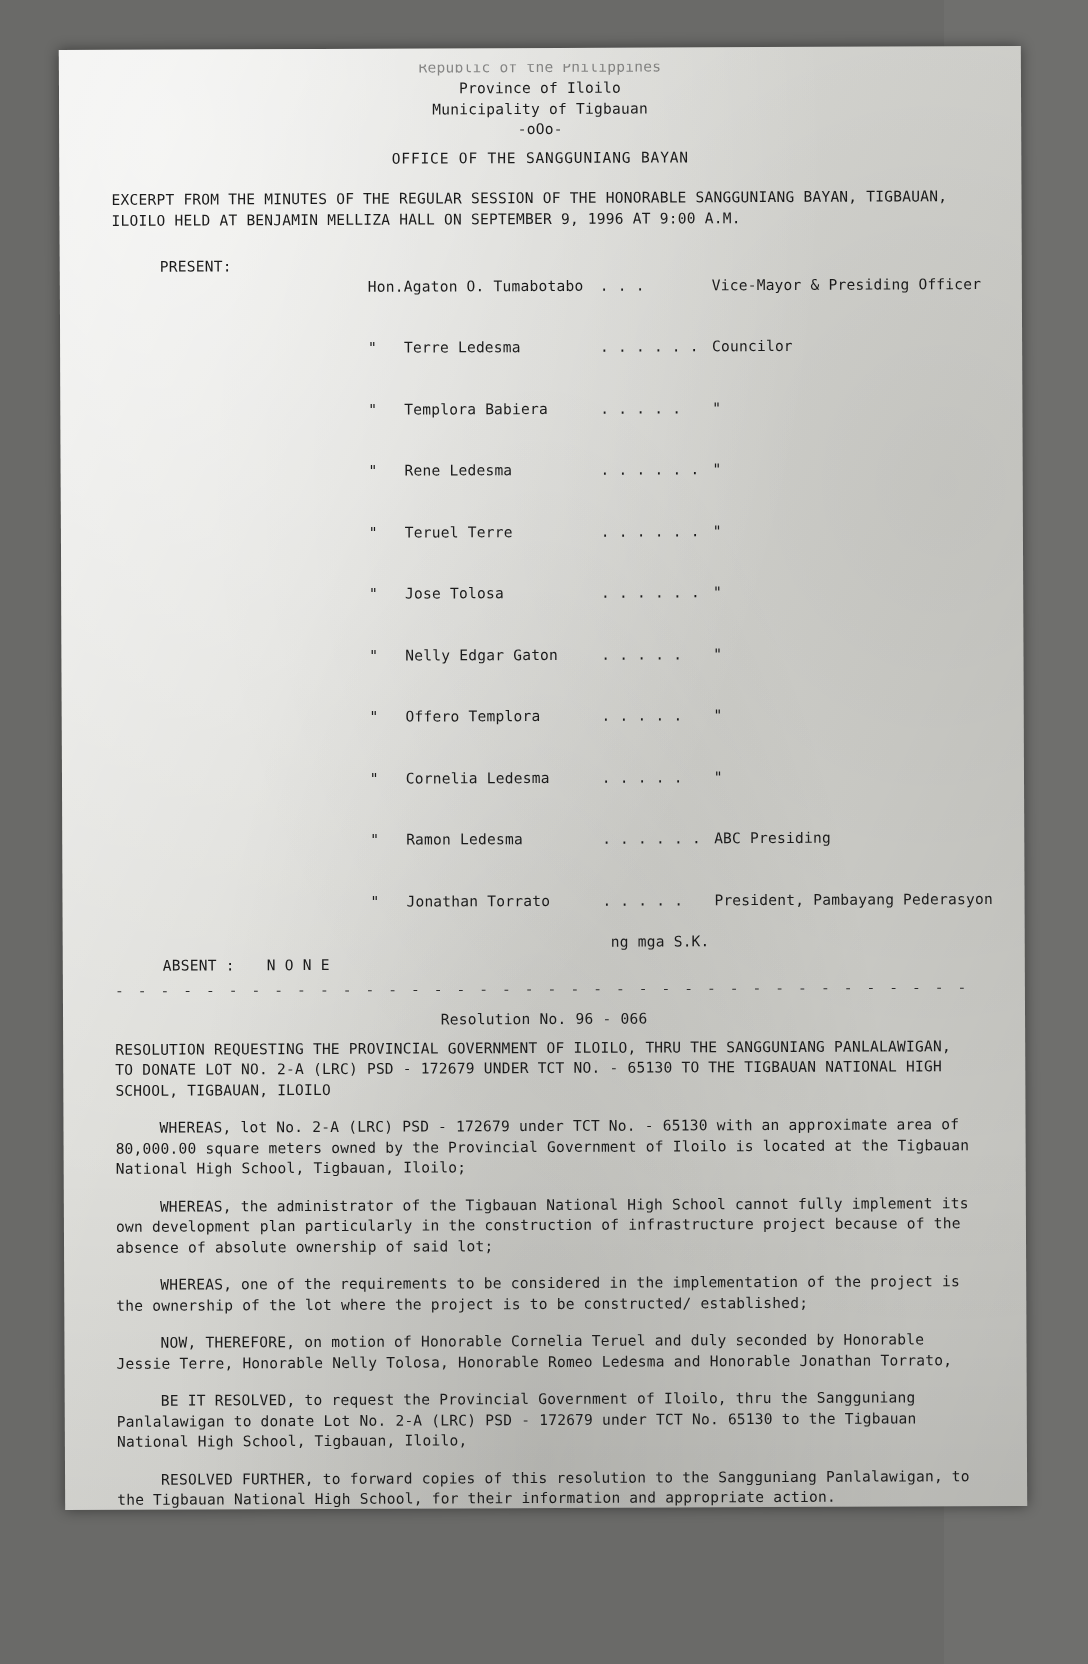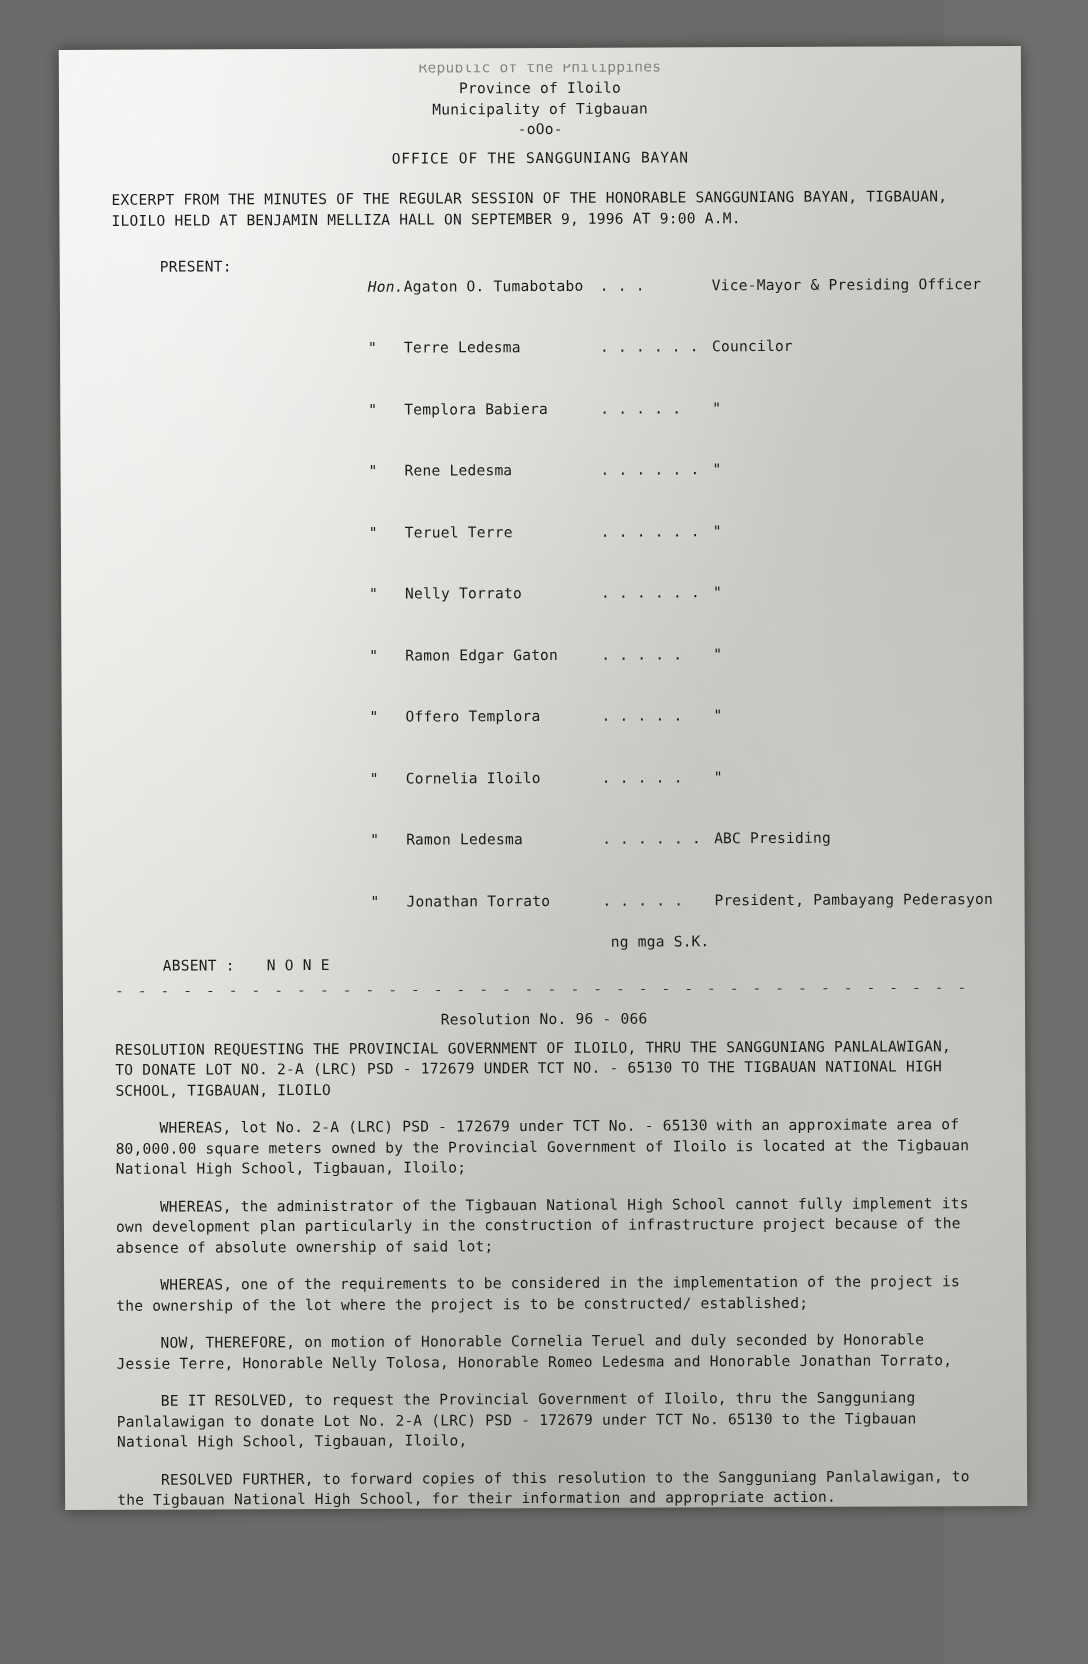--- a/index.html
+++ b/index.html
@@ -82,21 +82,21 @@
   .present-block { margin-top: 26px; }
   .present-label {
     display: inline-block;
     width: 100px;
     vertical-align: top;
     padding-left: 48px;
     box-sizing: border-box;
   }
   .roster { margin-left: 148px; margin-top: -20.5px; }
   .roster-row { white-space: pre; }
-  .r-mark { display: inline-block; width: 36px; font-style: italic; }
+  .r-mark { display: inline-block; width: 36px; }
   .r-name { display: inline-block; width: 196px; }
   .r-dots { display: inline-block; width: 112px; }
   .r-role { }
   .sk-cont { margin-left: 348px; }
   .absent { margin-top: 2px; padding-left: 48px; }
   .absent .a-lbl { display: inline-block; width: 104px; }
   .dashrule {
     margin: 4px 0 2px 0;
     white-space: nowrap;
     overflow: hidden;
@@ -138,30 +138,30 @@
           <div class="roster-row">
             <span class="r-mark">"</span><span class="r-name">Templora Babiera</span><span class="r-dots">. . . . .</span><span class="r-role">"</span>
           </div>
           <div class="roster-row">
             <span class="r-mark">"</span><span class="r-name">Rene Ledesma</span><span class="r-dots">. . . . . .</span><span class="r-role">"</span>
           </div>
           <div class="roster-row">
             <span class="r-mark">"</span><span class="r-name">Teruel Terre</span><span class="r-dots">. . . . . .</span><span class="r-role">"</span>
           </div>
           <div class="roster-row">
-            <span class="r-mark">"</span><span class="r-name">Nelly Torrato</span><span class="r-dots">. . . . . .</span><span class="r-role">"</span>
+            <span class="r-mark">"</span><span class="r-name">Jose Tolosa</span><span class="r-dots">. . . . . .</span><span class="r-role">"</span>
           </div>
           <div class="roster-row">
-            <span class="r-mark">"</span><span class="r-name">Ramon Edgar Gaton</span><span class="r-dots">. . . . .</span><span class="r-role">"</span>
+            <span class="r-mark">"</span><span class="r-name">Nelly Edgar Gaton</span><span class="r-dots">. . . . .</span><span class="r-role">"</span>
           </div>
           <div class="roster-row">
             <span class="r-mark">"</span><span class="r-name">Offero Templora</span><span class="r-dots">. . . . .</span><span class="r-role">"</span>
           </div>
           <div class="roster-row">
-            <span class="r-mark">"</span><span class="r-name">Cornelia Iloilo</span><span class="r-dots">. . . . .</span><span class="r-role">"</span>
+            <span class="r-mark">"</span><span class="r-name">Cornelia Ledesma</span><span class="r-dots">. . . . .</span><span class="r-role">"</span>
           </div>
           <div class="roster-row">
             <span class="r-mark">"</span><span class="r-name">Ramon Ledesma</span><span class="r-dots">. . . . . .</span><span class="r-role">ABC Presiding</span>
           </div>
           <div class="roster-row">
             <span class="r-mark">"</span><span class="r-name">Jonathan Torrato</span><span class="r-dots">. . . . .</span><span class="r-role">President, Pambayang Pederasyon</span>
           </div>
           <div class="sk-cont">ng mga S.K.</div>
         </div>
       </div>

